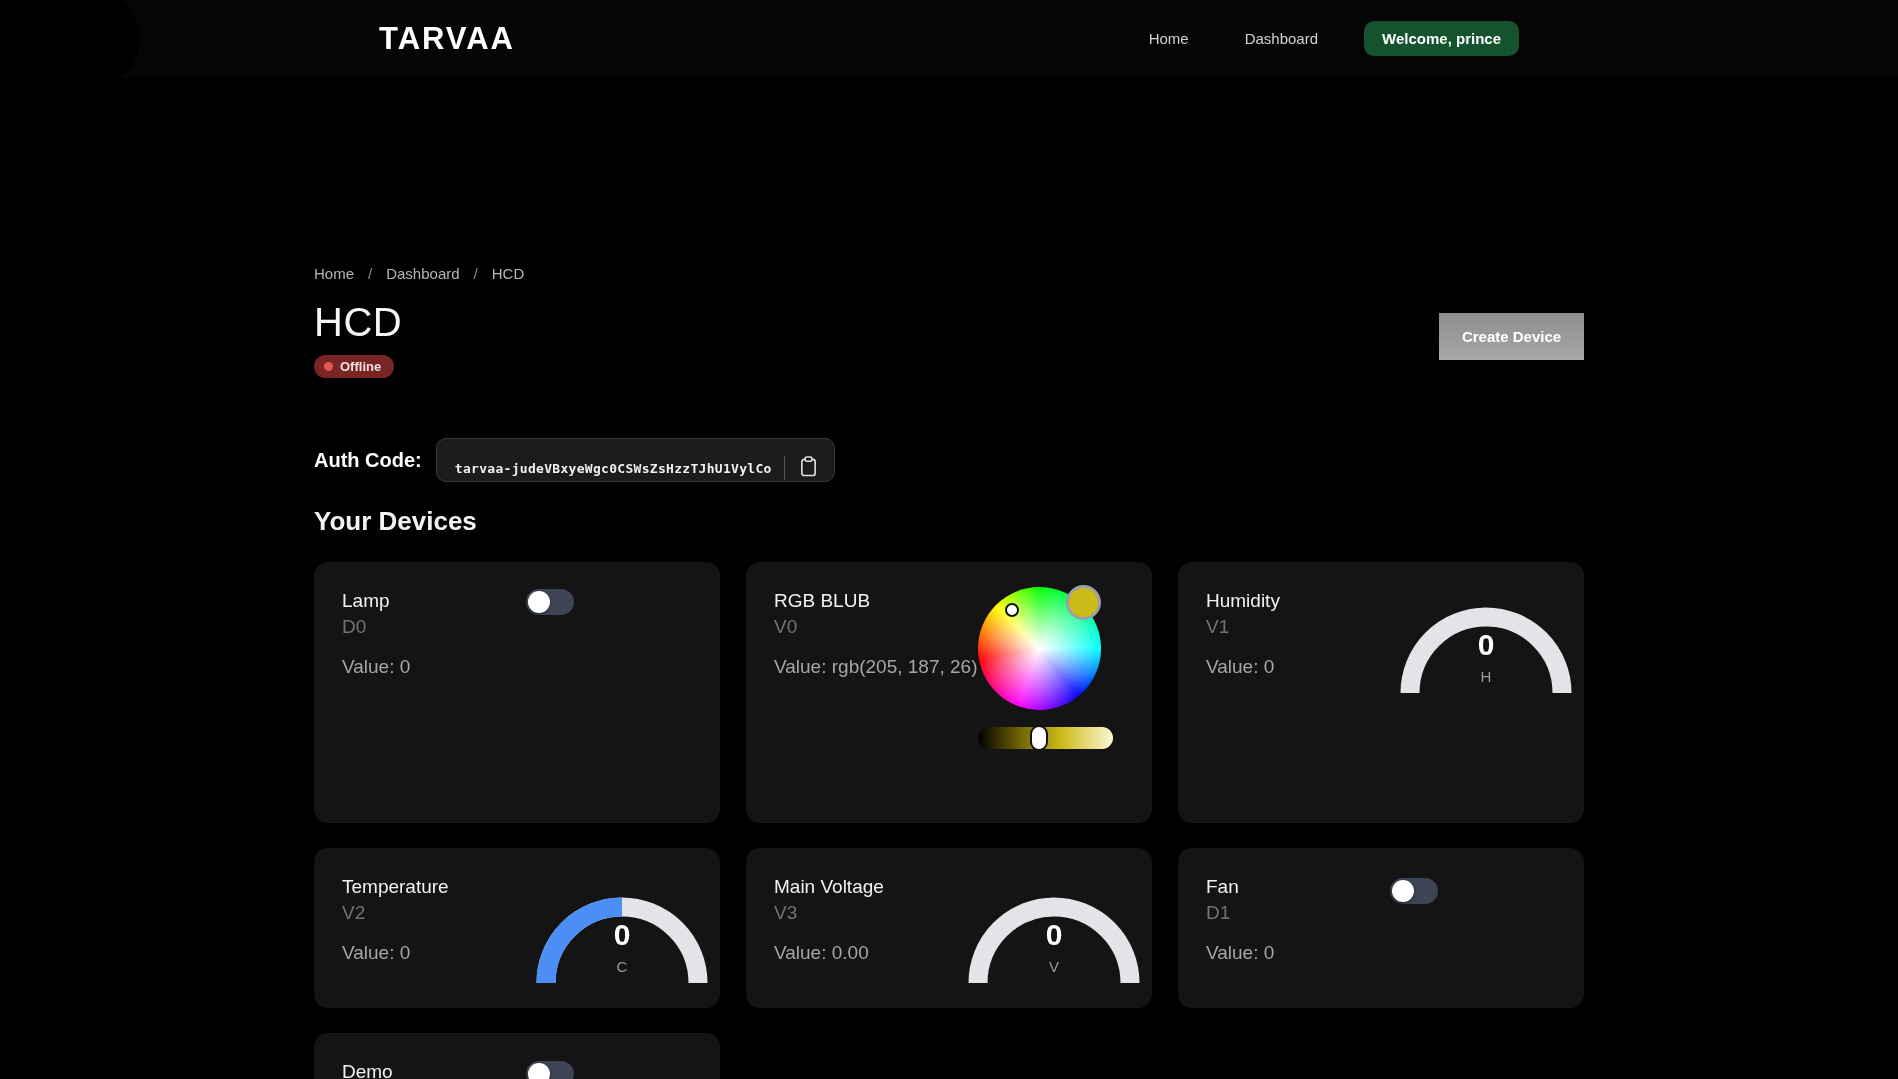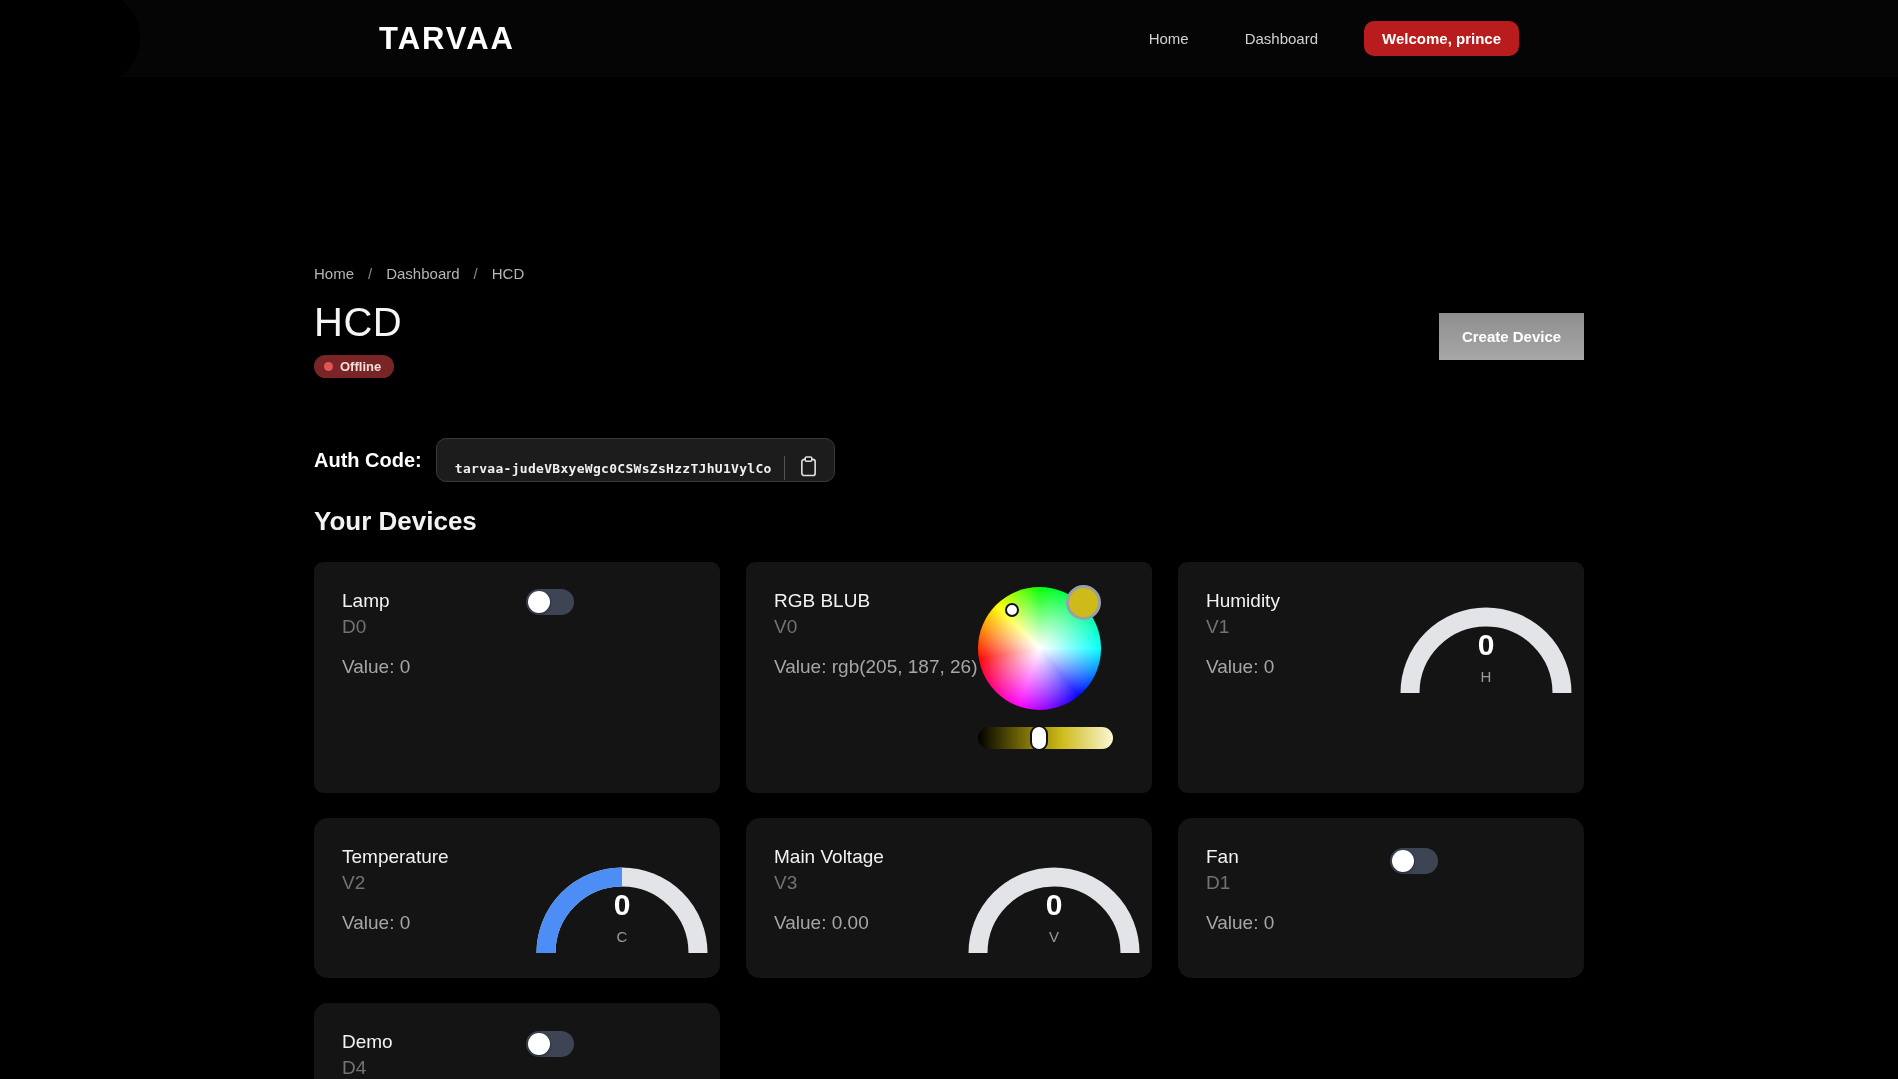--- a/index.html
+++ b/index.html
@@ -26,21 +26,21 @@
   .brand {
     font-size:31px; font-weight:800; letter-spacing:2px; color:#fff;
     cursor:pointer;
   }
   .nav-right { display:flex; align-items:center; gap:36px; }
   .nav-link {
     color:#d2d2d2; font-size:15px; text-decoration:none; cursor:pointer;
     padding:8px 10px;
   }
   .welcome-btn {
-    background:#b91c1c; color:#fff; font-size:15px; font-weight:700;
+    background:#14532d; color:#fff; font-size:15px; font-weight:700;
     border:none; border-radius:10px; padding:9px 18px; cursor:pointer;
     font-family:"Liberation Sans", sans-serif;
   }
 
   
   .main { width:1270px; margin:0 auto; padding-top:188px; }
 
   .breadcrumb { display:flex; align-items:center; gap:14px; font-size:15px; color:#b5b5b5; }
   .breadcrumb a { color:#b5b5b5; text-decoration:none; cursor:pointer; }
   .crumb-sep { color:#8a8a8a; }
@@ -77,21 +77,21 @@
 
   
   .grid {
     margin-top:26px;
     display:grid; grid-template-columns:repeat(3, 406px);
     column-gap:26px; row-gap:25px;
   }
   .card {
     background:#141414; border-radius:14px; padding:26px 28px; position:relative;
   }
-  .card.row1 { height:231px;border-radius:9px; }
+  .card.row1 { height:261px; }
   .card.row2 { height:160px; }
   .card.row3 { height:215px; }
   .dev-name { font-size:19px; color:#f2f2f2; line-height:26px; }
   .dev-pin  { font-size:19px; color:#737373; line-height:26px; }
   .dev-value { font-size:19px; color:#a6a6a6; line-height:26px; margin-top:14px; max-width:205px; }
 
   
   .toggle {
     position:absolute; left:212px; top:27px; width:48px; height:26px;
     background:#3d4555; border-radius:13px; cursor:pointer;

